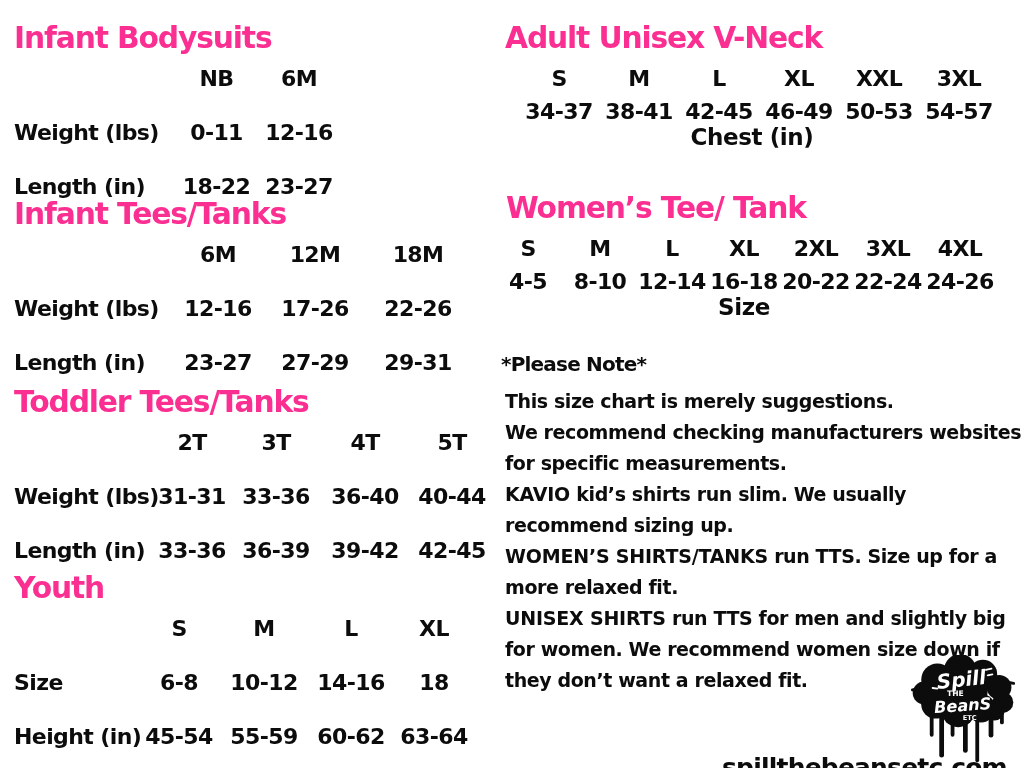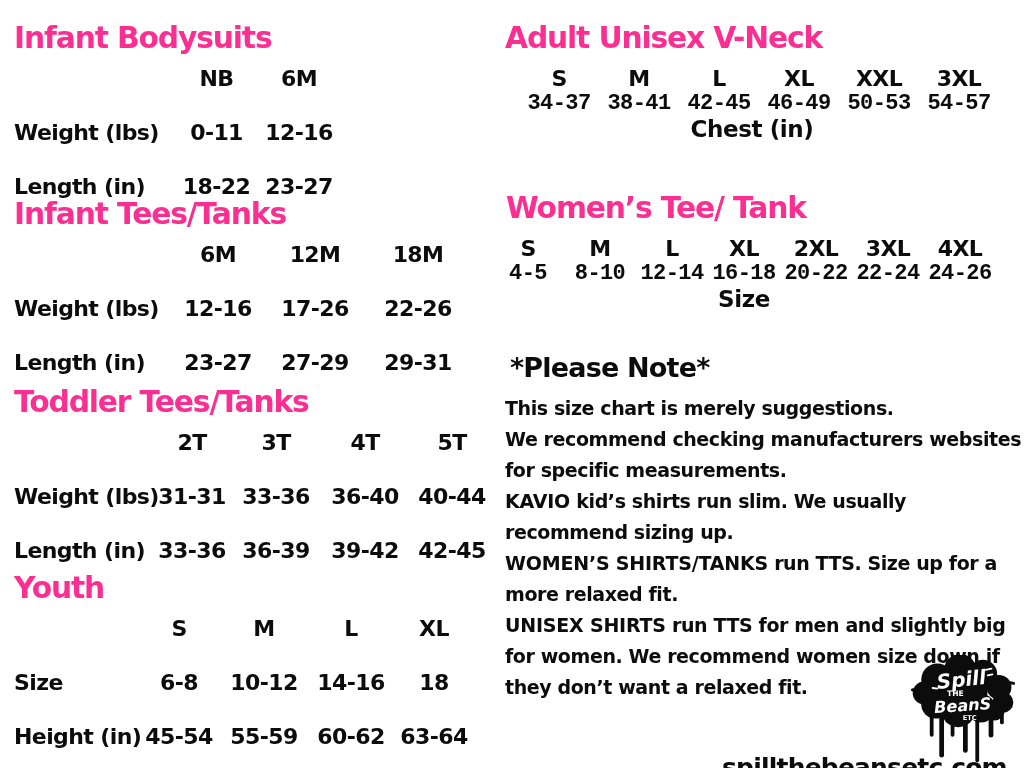--- a/index.html
+++ b/index.html
@@ -30,25 +30,25 @@
   }
   
   .tbl{display:grid;row-gap:24px;margin-top:8px;}
   .trow{display:grid;grid-template-columns:var(--cols);align-items:center;height:30px;}
   .lbl{font-size:22px;letter-spacing:-0.6px;white-space:nowrap;}
   .cell{font-size:22px;letter-spacing:-0.6px;text-align:center;white-space:nowrap;}
   
   .strip{display:grid;align-items:center;}
   .strip .cell{font-size:22px;}
   .hdrgap{margin-top:10px;}
-  .valgap{font-family:Liberation Mono, monospace;}
+  .valgap{margin-top:8px;}
   .caption{font-size:23px;text-align:center;margin-top:0;letter-spacing:-0.4px;}
   
   #sec-note{width:524px;}
-  .note-title{font-size:27px;letter-spacing:-0.8px;margin:0 0 10px 12px;}
+  .note-title{font-size:20px;letter-spacing:-0.8px;margin:0 0 10px 3px;}
   .note-p{font-size:19px;line-height:31px;letter-spacing:-0.4px;margin:0 0 0 7px;}
   .note-p .k{font-weight:bold;letter-spacing:-0.2px;}
   
   #website{position:absolute;left:722px;top:753px;font-size:25px;letter-spacing:-0.8px;}
   #logo{position:absolute;left:910px;top:655px;}
 </style>
 </head>
 <body>
 
 <div class="sheet">

